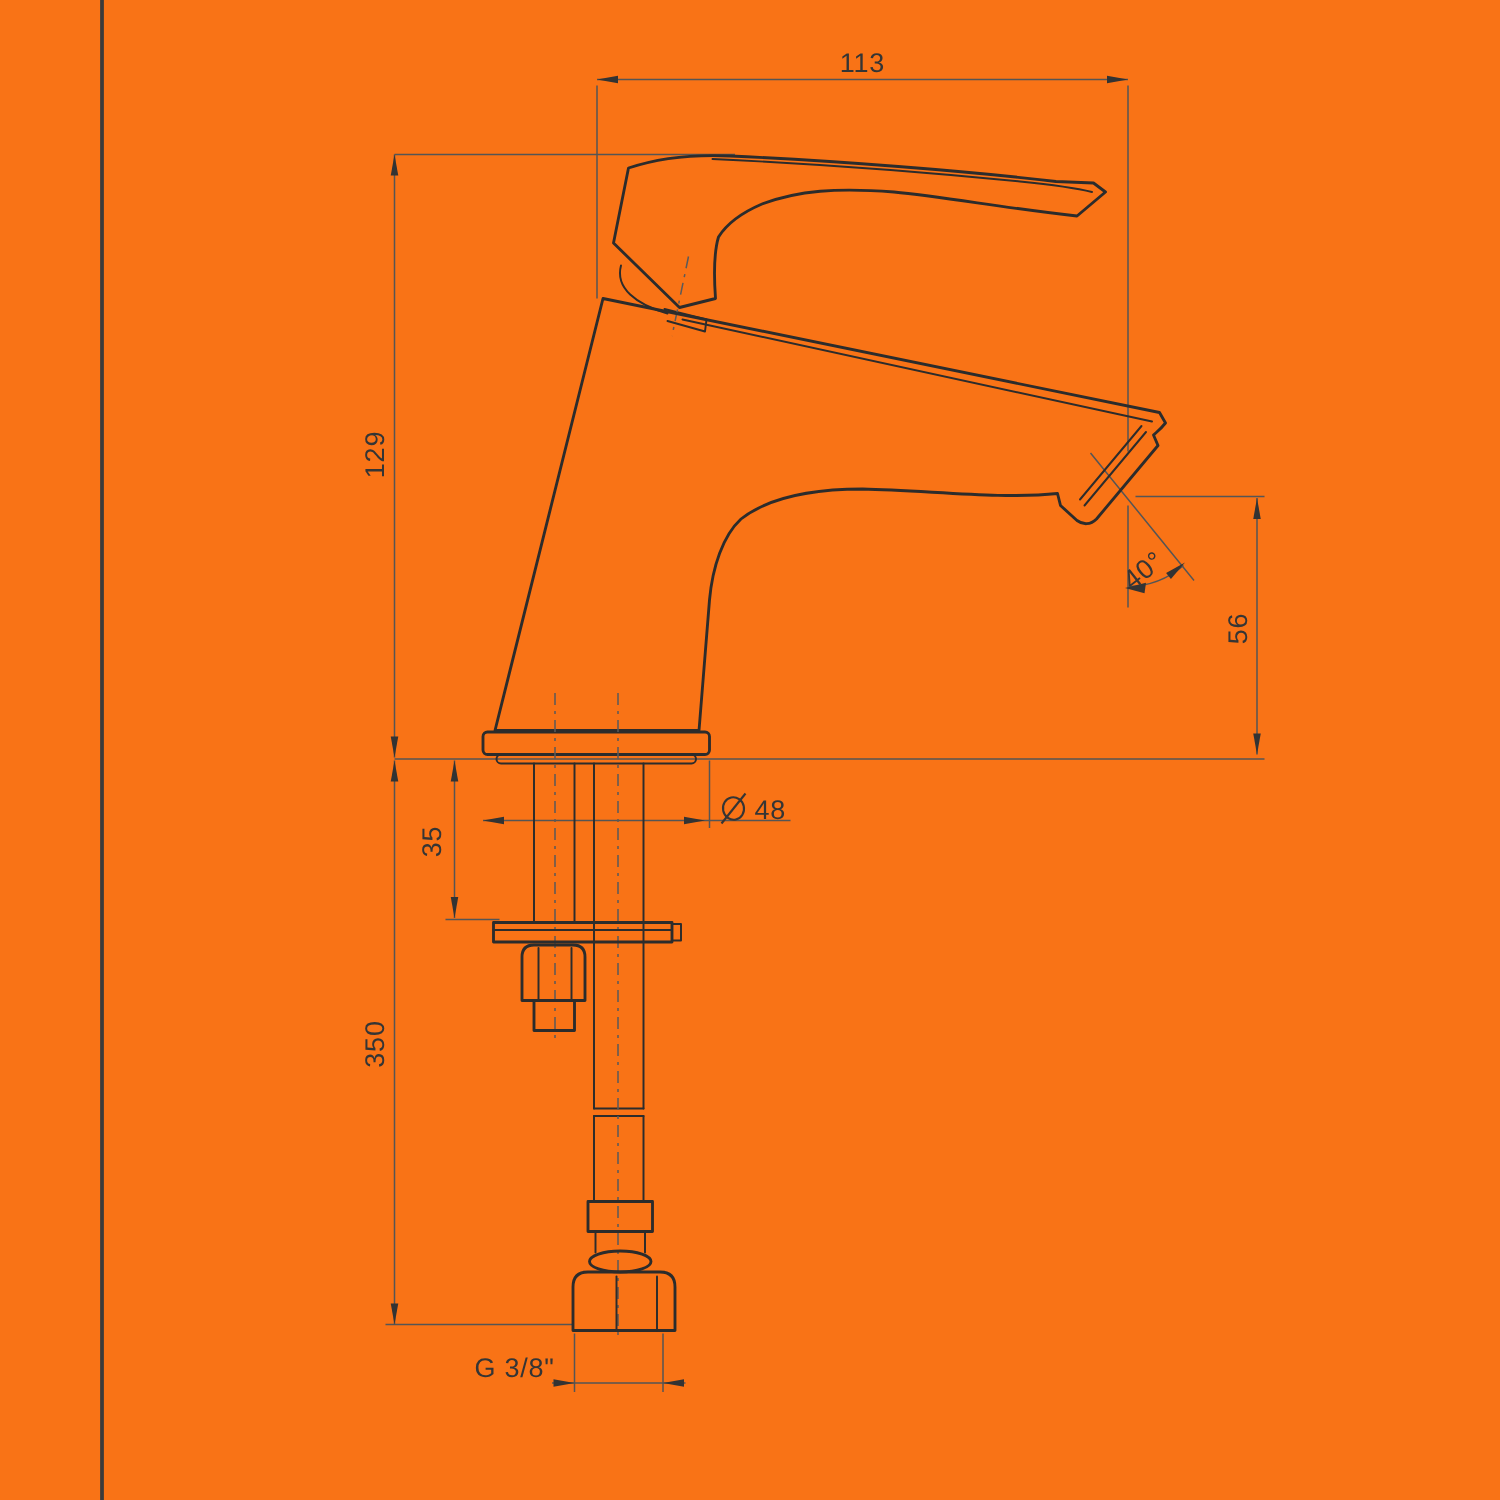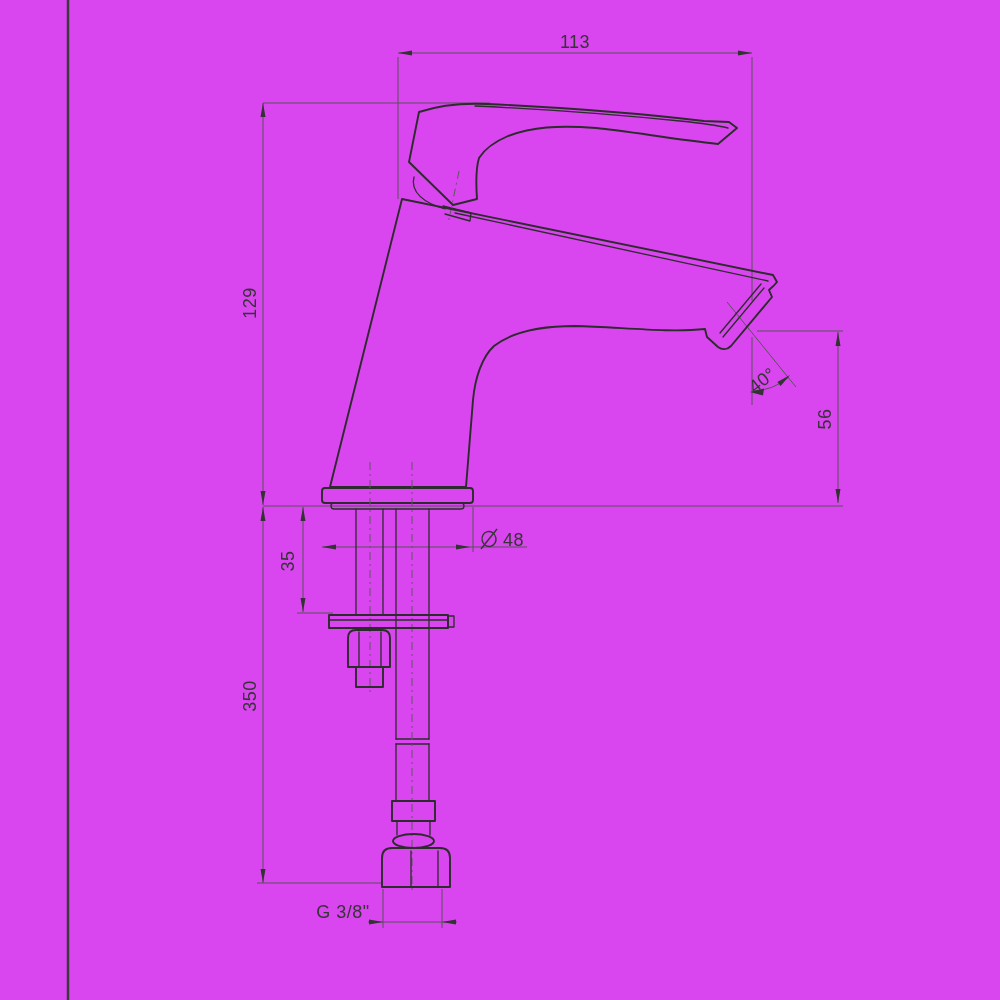--- a/index.html
+++ b/index.html
@@ -1,16 +1,16 @@
 <!DOCTYPE html>
 <html><head>
 <meta charset="utf-8">
 <style>
   html,body{margin:0;padding:0;background:#ffffff;}
-  .stage{position:relative;width:1000px;height:1000px;background:#d946ef;overflow:hidden;
+  .stage{position:relative;width:1000px;height:1000px;background:#f97316;overflow:hidden;
          font-family:"Liberation Sans","DejaVu Sans",sans-serif;}
   svg{position:absolute;left:0;top:0;}
   .outline{fill:none;stroke:#2c2c2c;stroke-width:1.9;stroke-linejoin:round;stroke-linecap:round;}
   .thin{fill:none;stroke:#2c2c2c;stroke-width:1.3;stroke-linejoin:round;stroke-linecap:round;}
   .dim{fill:none;stroke:#555555;stroke-width:1;}
   .center{fill:none;stroke:#5a5a5a;stroke-width:1;stroke-dasharray:8 4 2 4;}
   .arrow{fill:#333333;stroke:none;}
   .dimtext{fill:#353535;font-size:18px;letter-spacing:0.5px;}
   .border-line{stroke:#3b3b3b;stroke-width:2.5;}
 </style>

